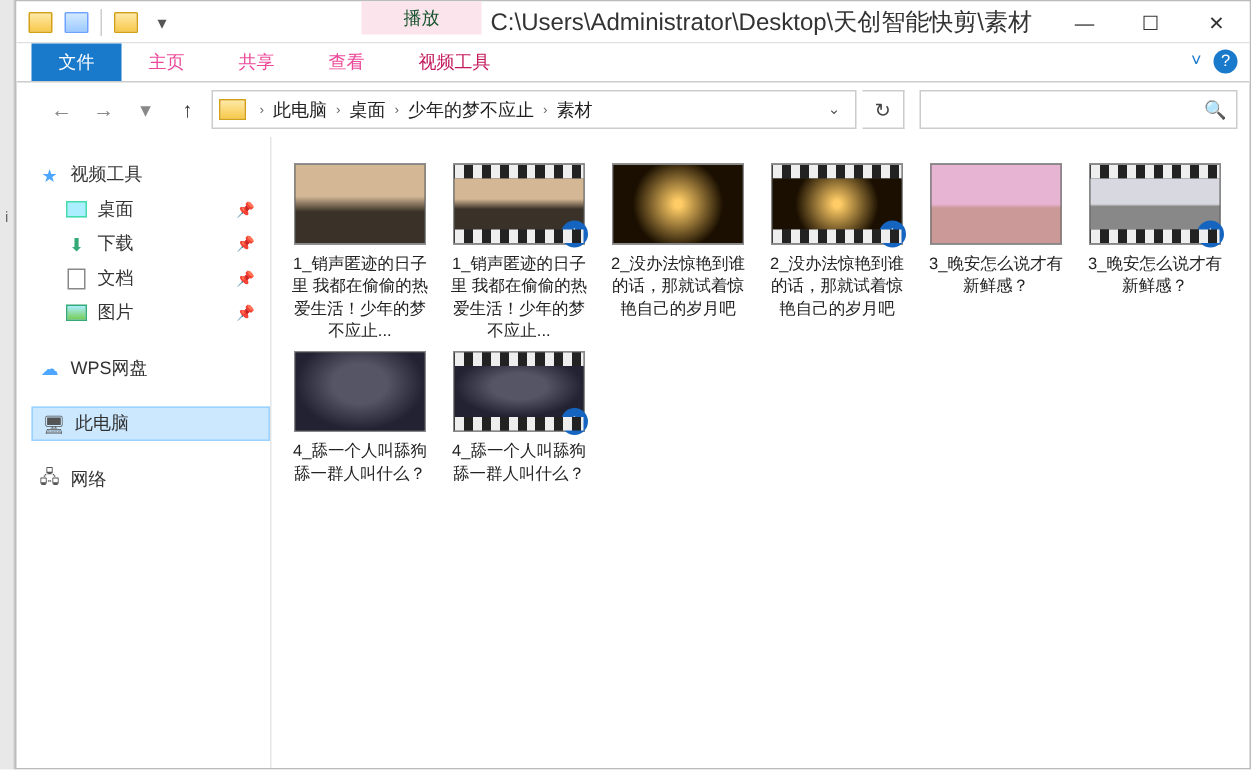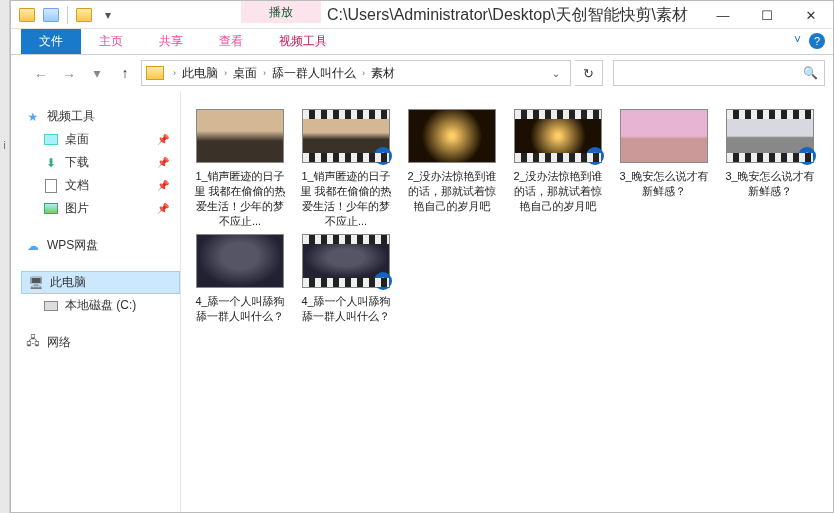--- a/index.html
+++ b/index.html
@@ -132,21 +132,21 @@
     <div class="navbtn">→</div>
     <div class="navbtn chev">▾</div>
     <div class="navbtn enabled">↑</div>
     <div class="addr-field">
       <div class="aficon"></div>
       <span class="car">›</span>
       <span class="crumb">此电脑</span>
         <span class="car">›</span>
       <span class="crumb">桌面</span>
         <span class="car">›</span>
-      <span class="crumb">舔一群人叫什么</span>
+      <span class="crumb">少年的梦不应止</span>
         <span class="car">›</span>
       <span class="crumb">素材</span>
       <span class="addr-drop">⌄</span>
     </div>
     <div class="refresh">↻</div>
     <div class="search-field">
       <span>🔍</span>
     </div>
   </div>
 
@@ -188,26 +188,20 @@
         <div class="nav-head">
             <span class="nav-ico cloud">☁</span>
             <span>WPS网盘</span>
           </div>
       </div>
       <div class="nav-group">
         <div class="nav-head nav-item sel" style="padding-left:6px">
             <span class="nav-ico pc">🖥</span>
             <span>此电脑</span>
           </div>
-        <div class="nav-item">
-            <span class="nav-ico">
-              <span class="disk"></span>
-            </span>
-            <span>本地磁盘 (C:)</span>
-          </div>
       </div>
       <div class="nav-group">
         <div class="nav-head">
             <span class="nav-ico net">🖧</span>
             <span>网络</span>
           </div>
       </div>
     </div>
 
     <div class="content">

